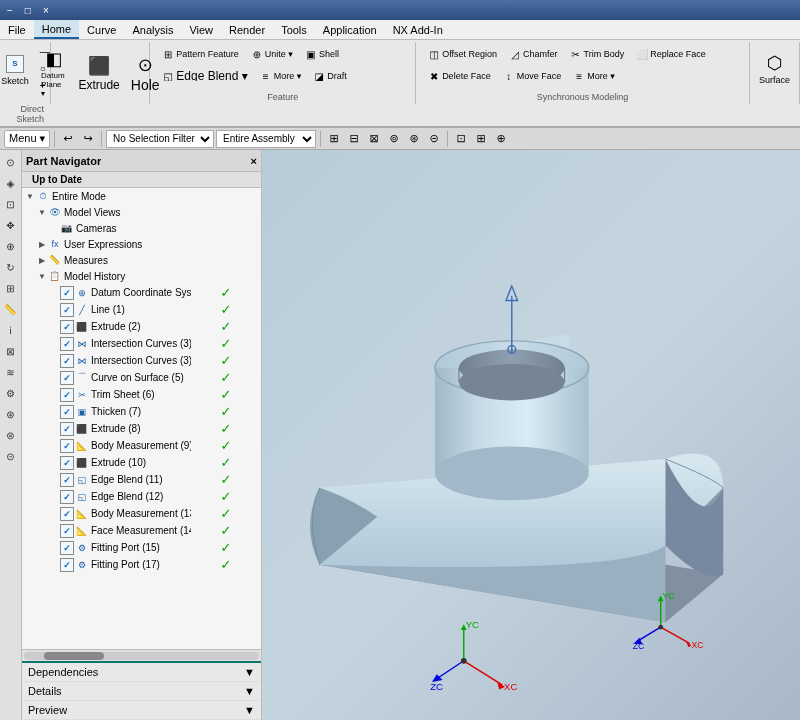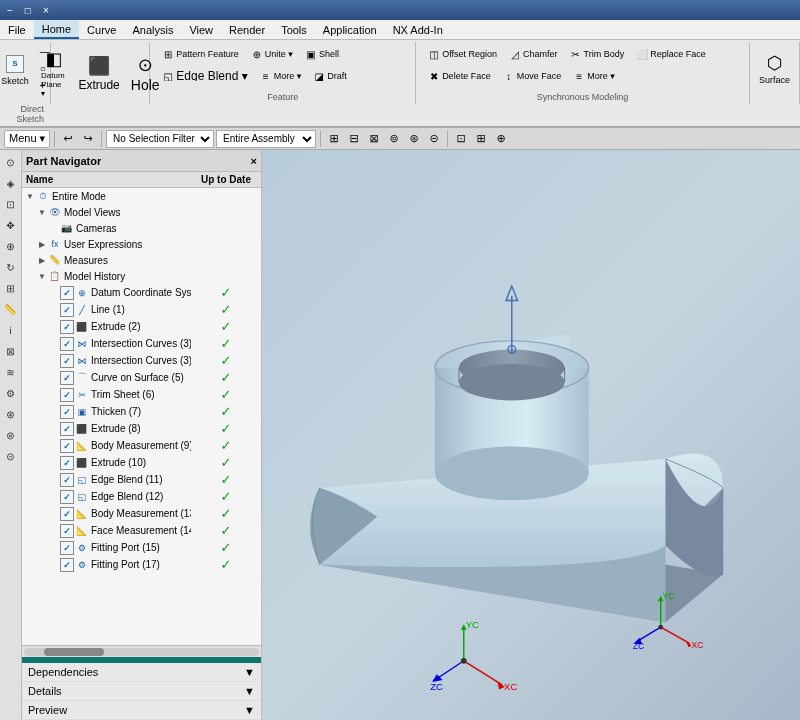--- a/index.html
+++ b/index.html
@@ -221,21 +221,21 @@
       margin-right: 2px;
     }
     .tree-label { flex: 1; font-size: 10px; white-space: nowrap; overflow: hidden; }
     .tree-uptodate {
       width: 70px;
       display: flex;
       align-items: center;
       justify-content: center;
     }
     #part-nav-bottom {
-      border-top: 6px solid #0f766e;
+      border-top: 2px solid #0f766e;
     }
     .nav-bottom-item {
       display: flex;
       align-items: center;
       justify-content: space-between;
       padding: 3px 6px;
       border-bottom: 1px solid #ddd;
       cursor: pointer;
       font-size: 11px;
       background: #e8e8e8;
@@ -474,21 +474,20 @@
     <div class="left-icon">⊜</div>
     <div class="left-icon">⊝</div>
   </div>
 
   <div id="part-nav">
     <div id="part-nav-header">
       <span>Part Navigator</span>
       <span style="cursor:pointer;">×</span>
     </div>
     <div id="part-nav-cols">
-      <div class="nav-col-name">Name</div>
       <div class="nav-col-uptodate">Up to Date</div>
     </div>
     <div id="part-nav-tree">
 
     <div class="tree-item">
           <span class="tree-indent" style="width: 2px; display: inline-block;"></span>
           <span class="tree-expander">▼</span>
           <span class="tree-icon" style="color: rgb(26, 95, 168);">⏱</span>
           <span class="tree-label">Entire Mode</span>
           <span class="tree-uptodate"></span>

